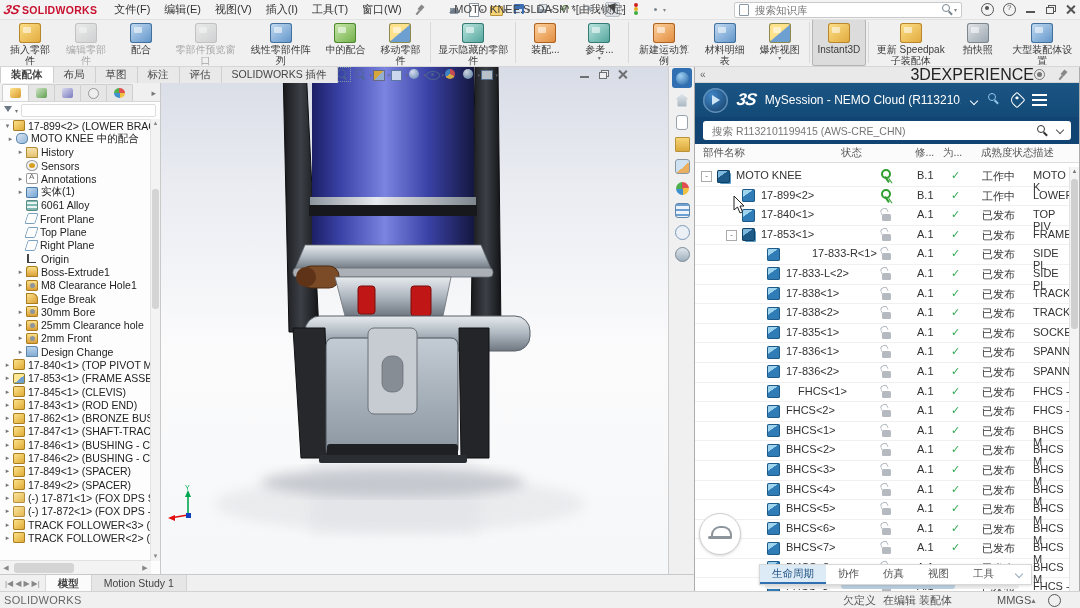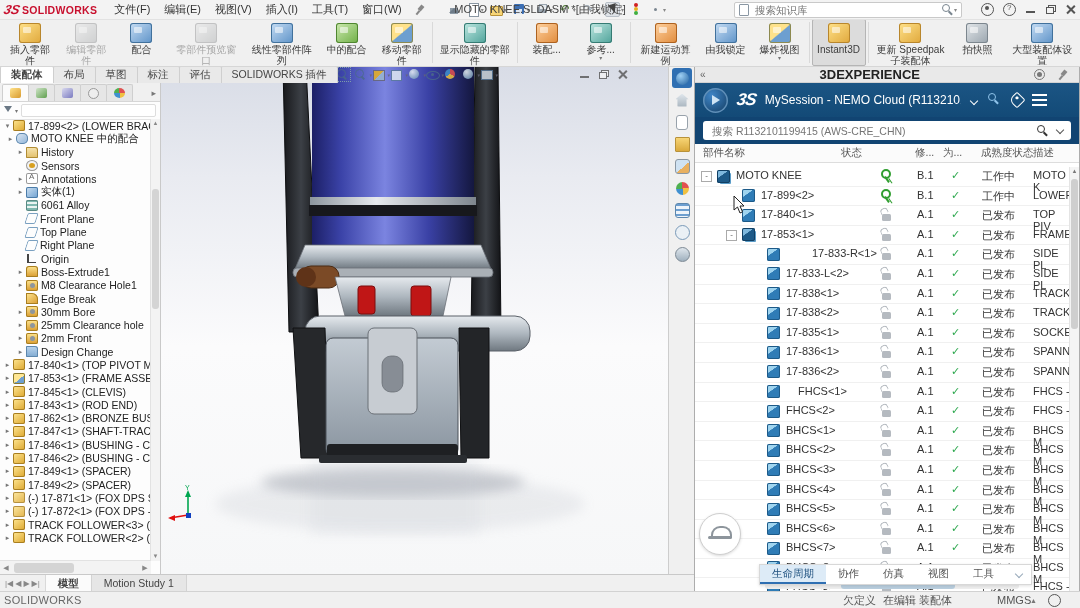--- a/index.html
+++ b/index.html
@@ -147,21 +147,21 @@
   .tpi-notebook{background:#fff;border:1px solid #98a2ab;width:10px}
   .tpi-file-explorer{background:linear-gradient(#f7d576,#daa93c);border:1px solid #b8923a;border-radius:1px}
   .tpi-view-palette{background:linear-gradient(140deg,#cfe2f2 55%,#e8b060 55%);border:1px solid #8a97a3}
   .tpi-appearances{background:conic-gradient(#e05050 0 25%,#f0c040 0 50%,#4090d0 0 75%,#50b050 0);border-radius:50%}
   .tpi-custom-properties{background:repeating-linear-gradient(#6d9fd0 0 2.5px,#eef4fa 2.5px 5px);border:1px solid #5d87ad}
   .tpi-sync{background:#eaf0f5;border:1px solid #7a9ab8;border-radius:50%}
   .tpi-settings{background:linear-gradient(#dfe6ec,#9fb0be);border-radius:50%;border:1px solid #7c8994}
   
   #rpanel{position:absolute;top:66px;left:694px;width:386px;height:526px;background:#fff;border:1px solid #adadad;box-sizing:border-box;z-index:22;overflow:hidden}
   #rtitle{height:15px;background:#e9e9e9;border-bottom:1px solid #d2d2d2;display:flex;align-items:center;padding:0 5px;color:#222}
-  #rtitle .t{flex:1;text-align:center;font-weight:bold;font-size:13px}
+  #rtitle .t{flex:1;text-align:right;font-weight:normal;font-size:16px}
   #rtitle .lg{color:#666;font-size:10px}
   .gearic{width:9px;height:9px;border:1.5px solid #777;border-radius:50%;position:relative;margin-right:7px}
   .gearic::after{content:"";position:absolute;inset:2px;background:#777;border-radius:50%}
   #bluebar{height:34px;background:linear-gradient(#1b5584,#134a77);display:flex;align-items:center;padding:0 8px;gap:9px;color:#fff}
   #compass{width:25px;height:25px;border-radius:50%;background:radial-gradient(circle at 35% 30%,#3f85c6,#123a5e);box-shadow:inset 0 0 0 1.5px #5f8fb8;position:relative;flex:none}
   #compass::after{content:"";position:absolute;left:9px;top:7px;width:0;height:0;border:5px solid transparent;border-left:8px solid #cfe4f4}
   #dslogo{font-size:17px;font-weight:bold;font-style:italic;transform:skewX(-10deg);flex:none;letter-spacing:-1px}
   #xp-session{font-size:12px;white-space:nowrap;overflow:hidden;max-width:196px}
   #bluebar .chev{color:#fff;margin-top:2px}
   .chev{display:inline-block;width:9px;height:7px}
@@ -334,21 +334,21 @@
       <div class="lbl">参考...</div>
       <span class="drop">▾</span>
     </div>
     <span class="rdiv"></span>
     <div class="rbtn">
       <span class="ri tone-orange"></span>
       <div class="lbl">新建运动算例</div>
     </div>
     <div class="rbtn">
       <span class="ri tone-blue"></span>
-      <div class="lbl">由我锁定</div>
+      <div class="lbl">材料明细表</div>
     </div>
     <div class="rbtn">
       <span class="ri tone-mix"></span>
       <div class="lbl">爆炸视图</div>
       <span class="drop">▾</span>
     </div>
     <span class="rdiv"></span>
     <div class="rbtn active">
       <span class="ri tone-yellow"></span>
       <div class="lbl">Instant3D</div>

